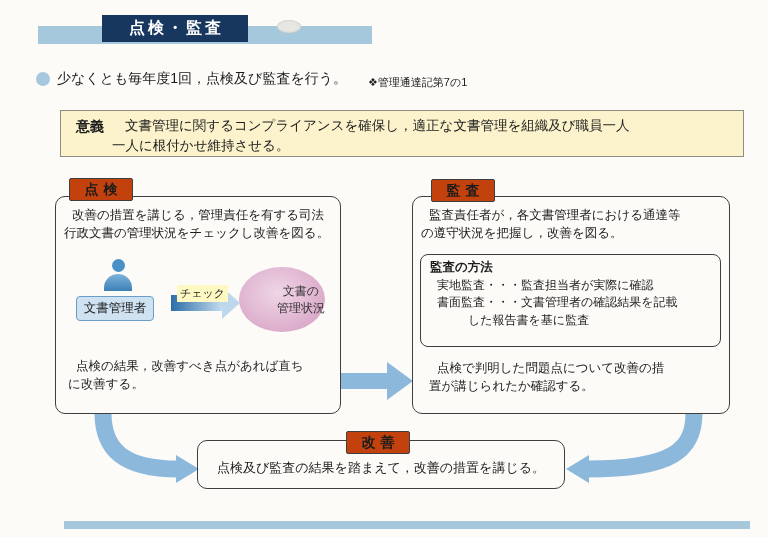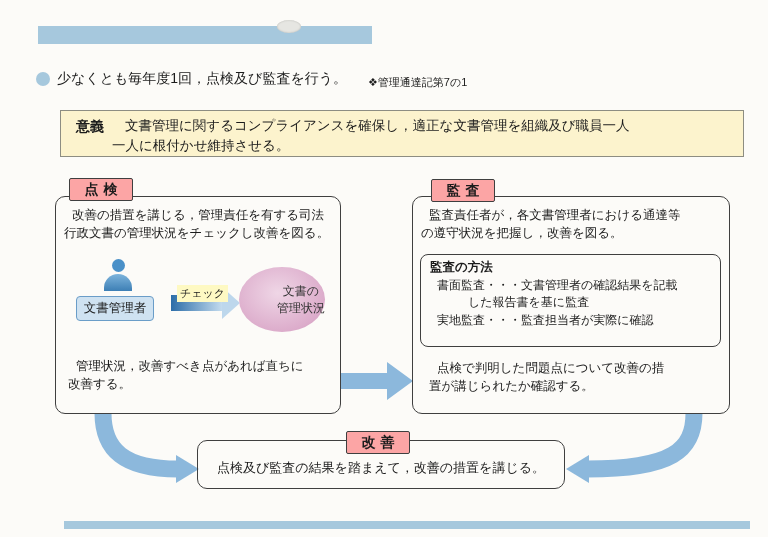--- a/index.html
+++ b/index.html
@@ -36,21 +36,21 @@
   .arrow-stroke { stroke:#8cb8dc; stroke-width:17; fill:none; }
 
   
   .panel { position:absolute; border:1.5px solid #3f3f3f; border-radius:10px; }
   .panel-inspection { left:55px; top:196px; width:286px; height:218px; }
   .panel-audit { left:412px; top:196px; width:318px; height:218px; }
   .panel-improve { left:197px; top:440px; width:368px; height:49px; }
 
   .tab {
     position:absolute; width:64px; height:23px; border:1.5px solid #3f3f3f; border-radius:2px;
-    background:#fca5a5; font-weight:bold; font-size:14px;
+    background:#c2410c; font-weight:bold; font-size:14px;
     display:flex; align-items:center; justify-content:center;
     letter-spacing:5px; text-indent:5px;
   }
   .tab-inspection { left:69px; top:178px; }
   .tab-audit { left:431px; top:179px; }
   .tab-improve { left:346px; top:431px; }
 
   
   .insp-desc { position:absolute; left:64px; top:207px; width:266px; font-size:12.5px; line-height:1.4; text-indent:8px; }
   .person { position:absolute; left:104px; top:259px; width:28px; }
@@ -85,20 +85,21 @@
 
   
   .bottom-bar { position:absolute; left:64px; top:521px; width:686px; height:8px; background:#a6c8dd; }
 </style>
 </head>
 <body>
 
 <div class="page">
 
   <div class="header-bar"></div>
+  <div class="header-title">点検・監査</div>
   <div class="header-dot"></div>
 
   <div class="bullet-dot"></div>
   <div class="bullet-text">少なくとも毎年度1回，点検及び監査を行う。</div>
   <div class="bullet-ref">❖管理通達記第7の1</div>
 
   <div class="sig-box"></div>
   <div class="sig-label">意義</div>
   <div class="sig-text">文書管理に関するコンプライアンスを確保し，適正な文書管理を組織及び職員一人一人に根付かせ維持させる。</div>
 
@@ -118,30 +119,30 @@
     <div class="person-body"></div>
   </div>
   <div class="mgr-box">文書管理者</div>
   <div class="check-arrow-body"></div>
   <div class="check-arrow-head"></div>
   <div class="check-label">チェック</div>
   <div class="status-ellipse">
     <span>文書の
 管理状況</span>
   </div>
-  <div class="insp-result">管理状況，改善すべき点があれば直ちに改善する。</div>
+  <div class="insp-result">点検の結果，改善すべき点があれば直ちに改善する。</div>
 
   <div class="panel panel-audit"></div>
   <div class="tab tab-audit">監査</div>
   <div class="audit-desc">監査責任者が，各文書管理者における通達等の遵守状況を把握し，改善を図る。</div>
   <div class="method-box"></div>
   <div class="method-label">監査の方法</div>
   <div class="method-items">
+    <div class="method-item">実地監査・・・監査担当者が実際に確認</div>
     <div class="method-item">書面監査・・・文書管理者の確認結果を記載した報告書を基に監査</div>
-    <div class="method-item">実地監査・・・監査担当者が実際に確認</div>
   </div>
   <div class="audit-result">点検で判明した問題点について改善の措置が講じられたか確認する。</div>
 
   <div class="panel panel-improve"></div>
   <div class="tab tab-improve">改善</div>
   <div class="improve-text">点検及び監査の結果を踏まえて，改善の措置を講じる。</div>
 
   <div class="bottom-bar"></div>
 
 </div>

